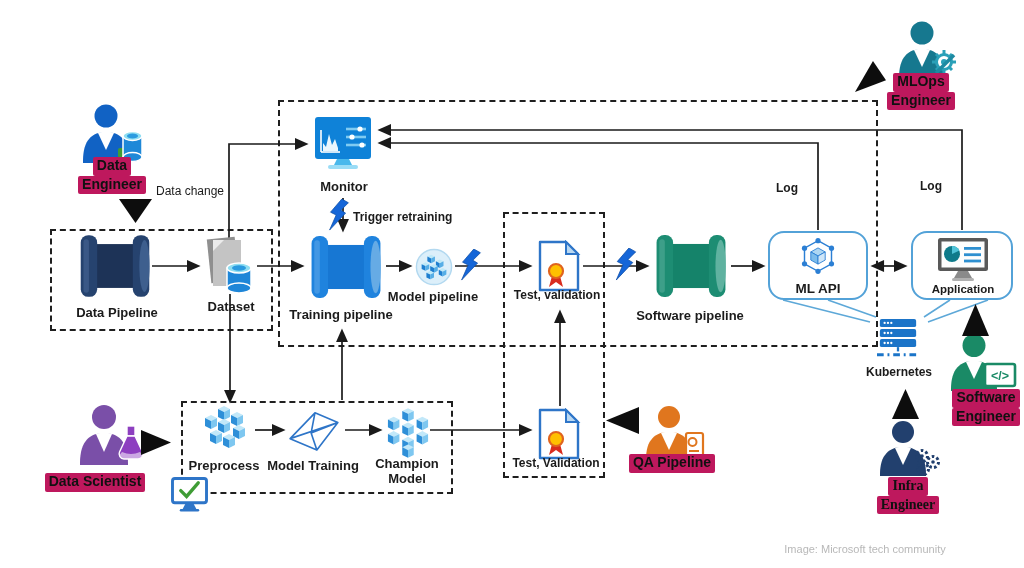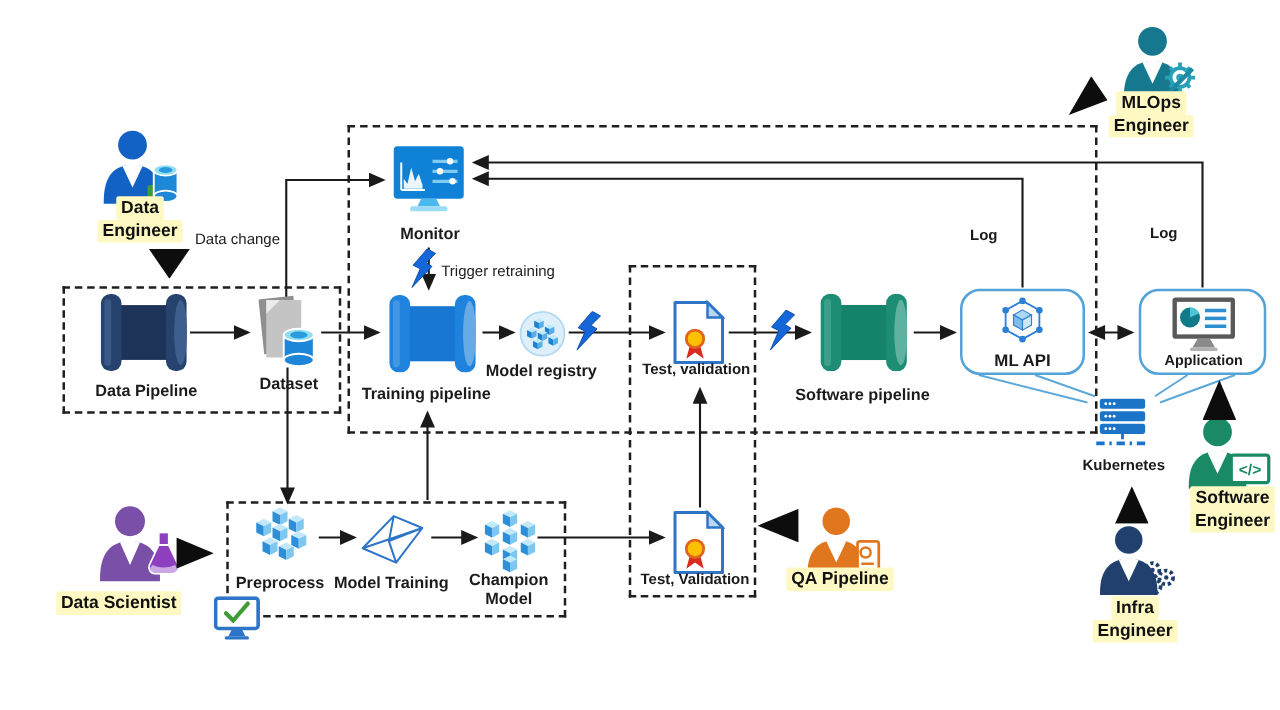--- a/index.html
+++ b/index.html
@@ -7,21 +7,21 @@
           font-family:"Liberation Sans",sans-serif;overflow:hidden;}
   .dbox{position:absolute;border:2px dashed #1f1f1f;box-sizing:border-box;}
   .abs{position:absolute;}
   .overlay{position:absolute;left:0;top:0;pointer-events:none;}
   .lbl{position:absolute;font-weight:700;color:#1b1b1b;font-size:13px;
        text-align:center;line-height:1.12;white-space:nowrap;}
   .lbl.small{font-size:12px;}
   .lbl.tiny{font-size:11.5px;}
   .role{position:absolute;text-align:center;font-weight:700;font-size:14px;
         color:#111;line-height:1.25;}
-  .role .hl{background:#fef9c3;padding:0 4px 1px 4px;display:inline-block;border-radius:2px;}
+  .role .hl{background:#be185d;padding:0 4px 1px 4px;display:inline-block;border-radius:2px;}
   .tri{position:absolute;background:#0d0d0d;}
   .bubble{position:absolute;background:#fff;border:2px solid #53a2d8;border-radius:16px;box-sizing:border-box;}
   .caption{position:absolute;color:#b8b8b8;font-size:11px;font-weight:400;text-align:center;}
 </style>
 </head>
 <body>
 
 <div class="canvas">
 
   <div class="dbox" style="left:50px;top:229px;width:223px;height:102px;"></div>
@@ -402,23 +402,23 @@
   <div class="tri" style="left:141px;top:430px;width:30px;height:25px;clip-path:polygon(0 0,100% 50%,0 100%);"></div>
   <div class="tri" style="left:606px;top:407px;width:33px;height:27px;clip-path:polygon(100% 0,0 50%,100% 100%);"></div>
   <div class="tri" style="left:855px;top:61px;width:31px;height:31px;clip-path:polygon(58% 0,100% 62%,0 100%);"></div>
   <div class="tri" style="left:892px;top:389px;width:27px;height:30px;clip-path:polygon(50% 0,100% 100%,0 100%);"></div>
   <div class="tri" style="left:962px;top:304px;width:27px;height:32px;clip-path:polygon(50% 0,100% 100%,0 100%);"></div>
 
   <div class="lbl small" style="left:140px;top:185px;width:100px;font-weight:400;">Data change</div>
   <div class="lbl" style="left:57px;top:306px;width:120px;">Data Pipeline</div>
   <div class="lbl" style="left:191px;top:300px;width:80px;">Dataset</div>
   <div class="lbl" style="left:304px;top:180px;width:80px;">Monitor</div>
-  <div class="lbl small" style="left:353px;top:211px;width:120px;text-align:left;font-weight:400;">Trigger retraining</div>
+  <div class="lbl small" style="left:353px;top:211px;width:120px;text-align:left;font-weight:700;">Trigger retraining</div>
   <div class="lbl" style="left:281px;top:308px;width:120px;">Training pipeline</div>
-  <div class="lbl" style="left:373px;top:290px;width:120px;">Model registry</div>
+  <div class="lbl" style="left:373px;top:290px;width:120px;">Model pipeline</div>
   <div class="lbl small" style="left:507px;top:289px;width:100px;">Test, validation</div>
   <div class="lbl small" style="left:506px;top:457px;width:100px;">Test, Validation</div>
   <div class="lbl" style="left:630px;top:309px;width:120px;">Software pipeline</div>
   <div class="lbl" style="left:778px;top:281px;width:80px;font-size:13.5px;">ML API</div>
   <div class="lbl tiny" style="left:923px;top:283px;width:80px;">Application</div>
   <div class="lbl small" style="left:767px;top:182px;width:40px;font-weight:600;">Log</div>
   <div class="lbl small" style="left:911px;top:180px;width:40px;font-weight:600;">Log</div>
   <div class="lbl small" style="left:849px;top:366px;width:100px;">Kubernetes</div>
   <div class="lbl" style="left:174px;top:459px;width:100px;">Preprocess</div>
   <div class="lbl" style="left:253px;top:459px;width:120px;">Model Training</div>
@@ -438,19 +438,20 @@
   <div class="role" style="left:35px;top:473px;width:120px;">
     <span class="hl">Data Scientist</span>
   </div>
   <div class="role" style="left:612px;top:454px;width:120px;">
     <span class="hl">QA Pipeline</span>
   </div>
   <div class="role" style="left:934px;top:389px;width:104px;">
     <span class="hl">Software</span><br>
     <span class="hl">Engineer</span>
   </div>
-  <div class="role" style="left:858px;top:477px;width:100px;">
+  <div class="role" style="left:858px;top:477px;width:100px;font-family:Liberation Serif, serif;">
     <span class="hl">Infra</span><br>
     <span class="hl">Engineer</span>
   </div>
 
+  <div class="caption" style="left:725px;top:543px;width:280px;">Image: Microsoft tech community</div>
 
 </div>
 
 </body></html>

